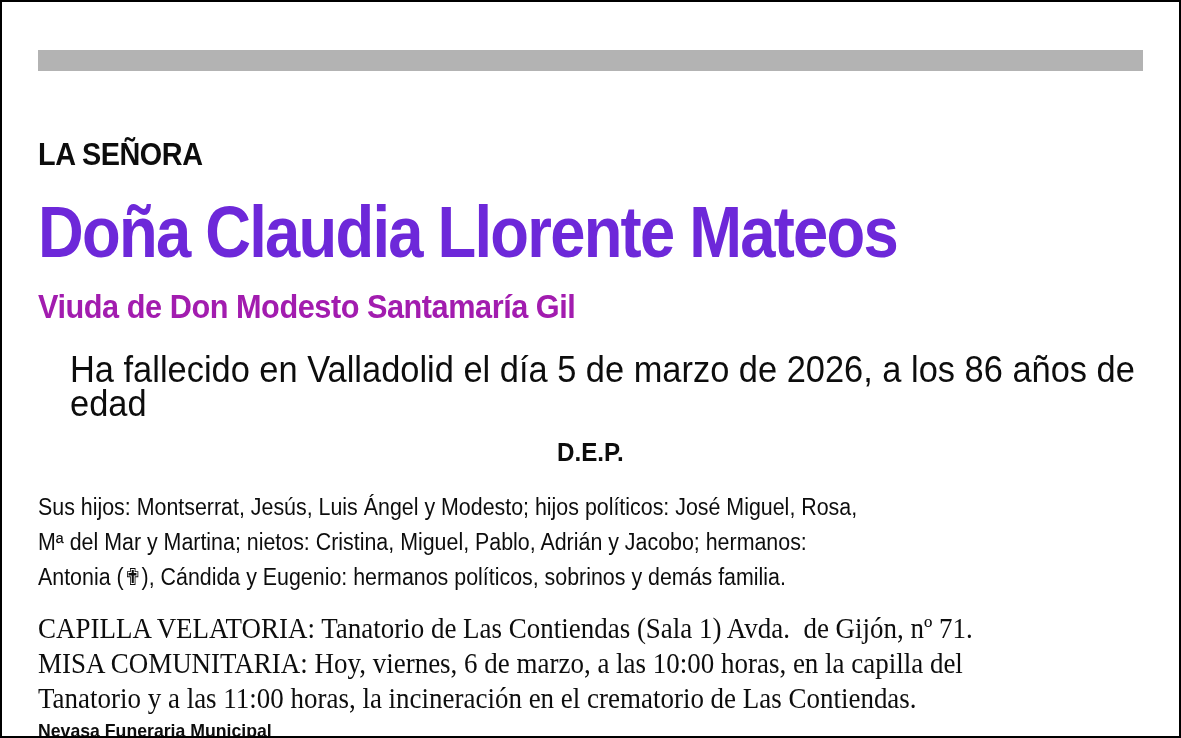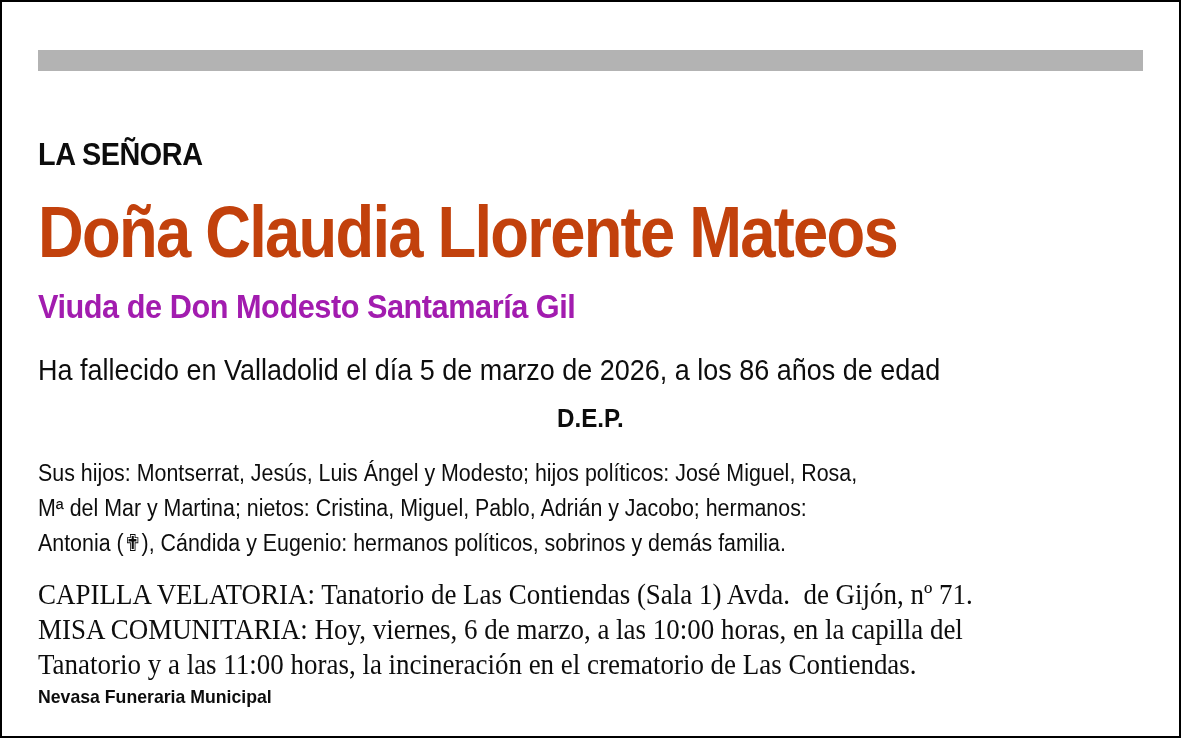--- a/index.html
+++ b/index.html
@@ -47,34 +47,35 @@
     font-weight: bold;
     line-height: 1;
     letter-spacing: -0.5px;
   }
   .deceased-name {
     margin-top: 26px;
     font-size: 72px;
     font-weight: bold;
     line-height: 1;
     letter-spacing: -2px;
-    color: #c2410c;
+    color: #6d28d9;
   }
   .relation {
     margin-top: 22px;
     font-size: 33px;
     font-weight: bold;
     line-height: 1;
     letter-spacing: -0.5px;
     color: #a21caf;
   }
   .death-line {
     margin-top: 30px;
-    font-size: 29px;
+    font-size: 37px;
     line-height: 34px;
+    margin-left: 32px;
   }
   .rip {
     margin-top: 16px;
     font-size: 26px;
     font-weight: bold;
     line-height: 31px;
     text-align: center;
   }
   .family {
     margin-top: 22px;

